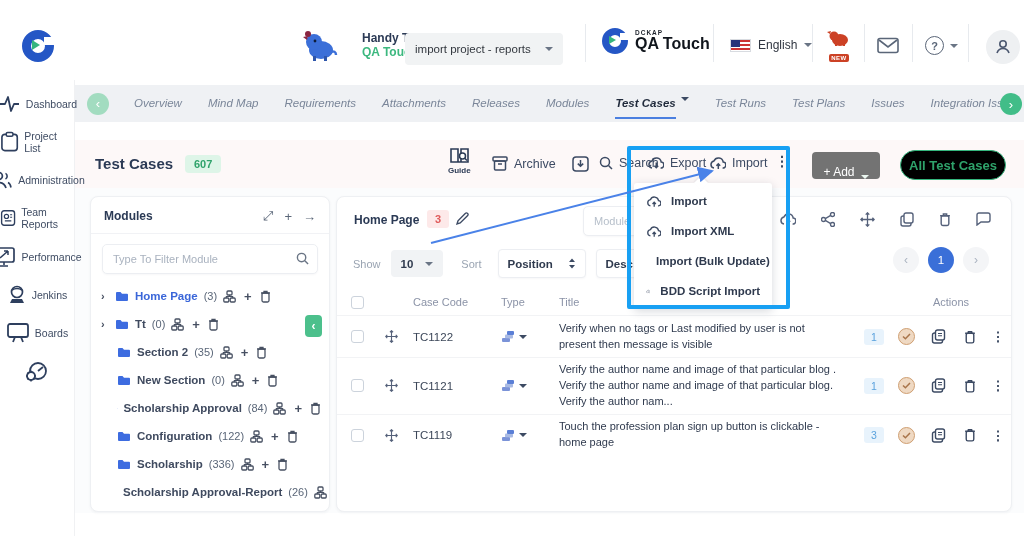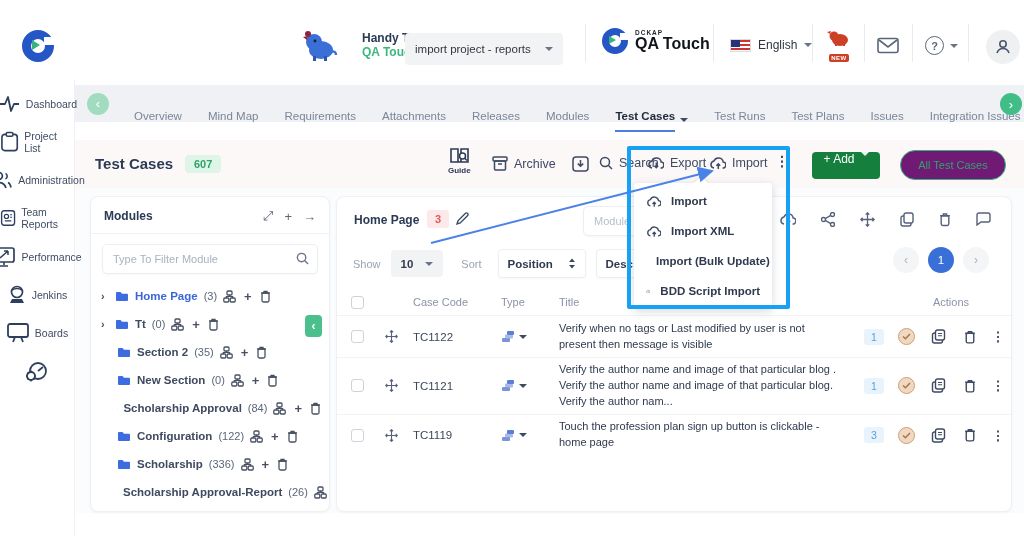--- a/index.html
+++ b/index.html
@@ -58,47 +58,47 @@
   
   .content-bg { position:absolute; left:75px; top:188px; right:0; height:325px; background:#fbfcfd; }
 
   
   .tabs-row { position:absolute; left:75px; top:85px; right:0; height:37px; background:#eff1f4;
     display:flex; align-items:center; }
   .nav-circle { width:22px; height:22px; border-radius:50%; display:flex; align-items:center;
     justify-content:center; color:#fff; font-size:13px; flex:0 0 auto; cursor:pointer; }
   .nav-circle.left { background:#a2dcc0; margin-left:12px; margin-right:12px; }
   .nav-circle.right { background:#41bd88; position:absolute; right:2px; top:8px; }
-  .tab { font-size:11.5px; color:#7a8699; padding:0 13px; white-space:nowrap; cursor:pointer;
-    display:flex; align-items:flex-end; gap:5px; height:100%; }
+  .tab { font-size:11.5px; color:#7a8699; padding:12px 13px; white-space:nowrap; cursor:pointer;
+    display:flex; align-items:flex-start; gap:5px; height:100%;font-style:italic; }
   .tab.active { color:#222c3d; font-weight:bold; position:relative; }
   .tab.active .tab-text { border-bottom:2px solid #4a7fe0; padding-bottom:8px; margin-bottom:-10px; }
   .tab .caret-down { border-top-color:#3c4a63; }
 
   
   .toolbar { position:absolute; left:75px; top:140px; right:0; height:48px; background:#fdf8f8; }
   .tc-title { position:absolute; left:20px; top:15px; font-size:15px; font-weight:bold; color:#2b3a55; }
   .tc-badge { position:absolute; left:110px; top:15px; background:#def5e8; color:#2fa36b;
     font-size:11px; font-weight:bold; padding:3px 9px; border-radius:4px; }
   .tool-item { position:absolute; display:flex; align-items:center; gap:6px; font-size:12.5px;
     color:#3c4a63; cursor:pointer; white-space:nowrap; }
   .guide-wrap { left:373px; top:7px; flex-direction:column; gap:1px; }
   .guide-lbl { font-size:8px; font-weight:bold; color:#2b3a55; }
   .archive-wrap { left:417px; top:16px; }
   .dl-wrap { left:497px; top:16px; }
   .search-wrap { left:524px; top:16px; }
   .export-wrap { left:572px; top:16px; }
   .import-wrap { left:634px; top:16px; }
   .kebab-tool { left:700px; top:13px; font-size:14px; font-weight:bold; color:#3c4a63; }
-  .add-btn { position:absolute; left:737px; top:12px; width:68px; height:27px; background:#15803d;
-    color:#fff; border:none; border-radius:4px; font-size:12px; display:flex; align-items:flex-start;
+  .add-btn { position:absolute; left:737px; top:12px; width:68px; height:27px; background:#737373;
+    color:#fff; border:none; border-radius:4px; font-size:12px; display:flex; align-items:flex-end;
     justify-content:center; gap:6px; cursor:pointer; font-family:inherit; }
   .add-btn .caret-down { border-top-color:#eaf6ef; }
-  .all-btn { position:absolute; left:825px; top:10px; width:106px; height:30px; background:#701a75;
-    border:1px solid #35b57d; color:#2fa36b; border-radius:16px; font-size:11px; font-weight:normal;
+  .all-btn { position:absolute; left:825px; top:10px; width:106px; height:30px; background:#000000;
+    border:1px solid #35b57d; color:#2fa36b; border-radius:16px; font-size:13px; font-weight:bold;
     cursor:pointer; font-family:inherit; }
 
   
   .modules-card { position:absolute; left:90px; top:196px; width:240px; height:316px; background:#fff;
     border:1px solid #eef0f3; border-radius:8px; box-shadow:0 1px 3px rgba(40,50,70,0.05); overflow:hidden; }
   .mod-head { display:flex; align-items:center; padding:11px 13px 9px; border-bottom:1px solid #f1f2f5; }
   .mod-title { font-size:12px; font-weight:bold; color:#2b3a55; flex:1; }
   .mod-head-icons { display:flex; gap:11px; color:#5a6678; font-size:13px; align-items:center; }
   .mod-head-icons span { cursor:pointer; }
   .mod-filter { margin:10px 11px 4px; position:relative; }

